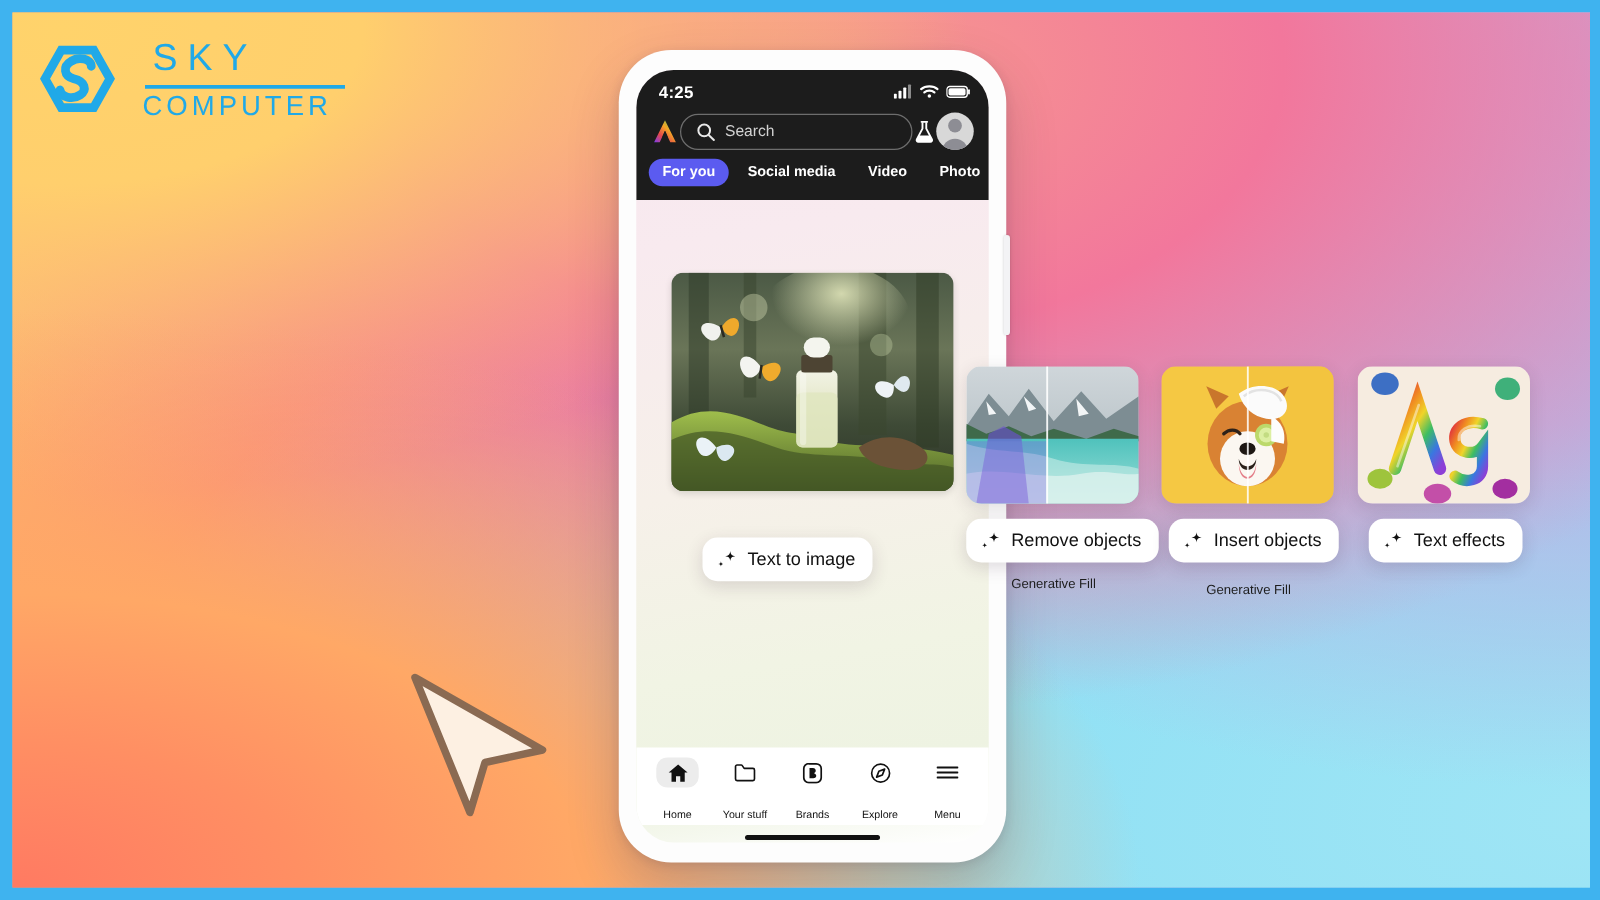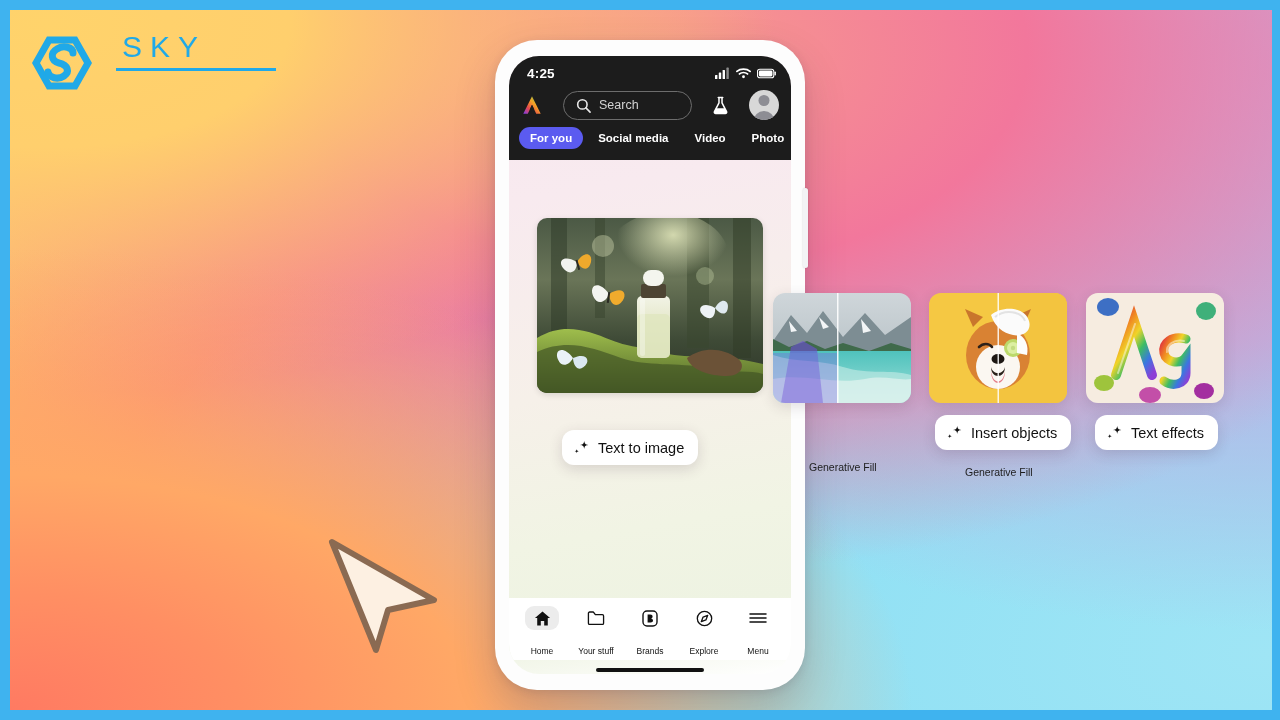--- a/index.html
+++ b/index.html
@@ -68,21 +68,21 @@
   .hdr{ background:#1c1c1c; padding:0 0 4px 0; flex:0 0 auto; }
   .statusbar{
     height:30px; display:flex; align-items:center;
     justify-content:space-between; padding:4px 14px 0 18px;
     color:#fff;
     text-align:right;
   }
   .clock{ font-size:13.5px; font-weight:600; letter-spacing:.2px; }
   .statusicons{ display:flex; align-items:center; gap:6px; }
 
-  .searchrow{ display:flex; align-items:center; gap:20px; padding:4px 12px 2px 12px; }
+  .searchrow{ display:flex; align-items:center; gap:1px; padding:4px 12px 2px 12px; }
   .adobe-a{ width:22px; height:22px; flex:0 0 auto; }
   .searchbox{
     flex:1 1 auto; height:29px; border:1px solid #6d6d6d; border-radius:16px;
     display:flex; align-items:center; gap:8px; padding:0 12px;
   }
   .searchbox .ph{ color:#d2d2d2; font-size:12.5px; }
   .flask{ width:17px; height:19px; flex:0 0 auto; }
   .avatar{
     width:30px; height:30px; border-radius:50%; flex:0 0 auto;
     background:#d8d8d8; overflow:hidden; position:relative;
@@ -145,20 +145,21 @@
 <div id="canvas">
 
   <div id="logo">
     <svg class="mark" viewBox="0 0 60 60">
       <path d="M17 6 L43 6 L56 29 L43 52 L17 52 L4 29 Z" fill="none" stroke="#20a9e8" stroke-width="7"></path>
       <path d="M41 19 C41 13, 31 11, 25 15 C18 19, 19 27, 27 29 C36 31, 38 38, 32 42 C26 46, 17 44, 16 38" fill="none" stroke="#20a9e8" stroke-width="7" stroke-linecap="round"></path>
     </svg>
     <div class="txt">
       <div class="logo-sky">SKY</div>
       <div class="logo-rule"></div>
+      <div class="logo-comp">COMPUTER</div>
     </div>
   </div>
 
   <svg id="cursor" viewBox="0 0 120 116">
     <path d="M10 4 L112 62 L66 72 L54 112 Z" fill="#fdf0e2" stroke="#8a6a52" stroke-width="6" stroke-linejoin="round"></path>
   </svg>
 
   <div id="phone">
     <div class="sidebtn"></div>
 
@@ -386,20 +387,27 @@
       <path d="M0 62 C24 70 46 66 70 74 C96 82 118 76 138 82 L138 110 L0 110 Z" fill="#cfeeea" opacity=".55"></path>
       <path d="M0 86 C30 80 60 92 92 86 C112 82 126 88 138 86 L138 110 L0 110 Z" fill="#e3f3f0" opacity=".7"></path>
 
       <g opacity=".62">
         <path d="M8 110 L18 54 L30 48 L44 56 L50 110 Z" fill="#6d4fd6"></path>
         <rect x="0" y="60" width="64" height="50" fill="#7d5fe0" opacity=".55"></rect>
       </g>
       <rect x="64" y="0" width="1.5" height="110" fill="#ffffff" opacity=".9"></rect>
     </svg>
   </div>
+  <div class="pill" style="left:763px; top:405px;">
+    <svg class="spark" viewBox="0 0 20 20">
+      <path d="M13.2 2.2 C13.6 5.6 14.6 6.6 18 7 C14.6 7.4 13.6 8.4 13.2 11.8 C12.8 8.4 11.8 7.4 8.4 7 C11.8 6.6 12.8 5.6 13.2 2.2 Z" fill="#111"></path>
+      <path d="M4.4 11.8 C4.6 13.6 5.1 14.1 6.9 14.3 C5.1 14.5 4.6 15 4.4 16.8 C4.2 15 3.7 14.5 1.9 14.3 C3.7 14.1 4.2 13.6 4.4 11.8 Z" fill="#111"></path>
+    </svg>
+    <span class="lbl">Remove objects</span>
+  </div>
   <div class="caption gf-label" style="left:799px; top:451px;">Generative Fill</div>
 
   <div class="thumb" style="left:919px; top:283px;">
     <svg viewBox="0 0 138 110" width="138" height="110">
       <rect width="138" height="110" fill="#f5c843"></rect>
       <rect x="69" y="0" width="69" height="110" fill="#f3c43f"></rect>
 
       <g>
         <path d="M44 34 L36 16 L54 24 Z" fill="#c9762c"></path>
         <path d="M94 34 L102 16 L84 24 Z" fill="#c9762c"></path>

